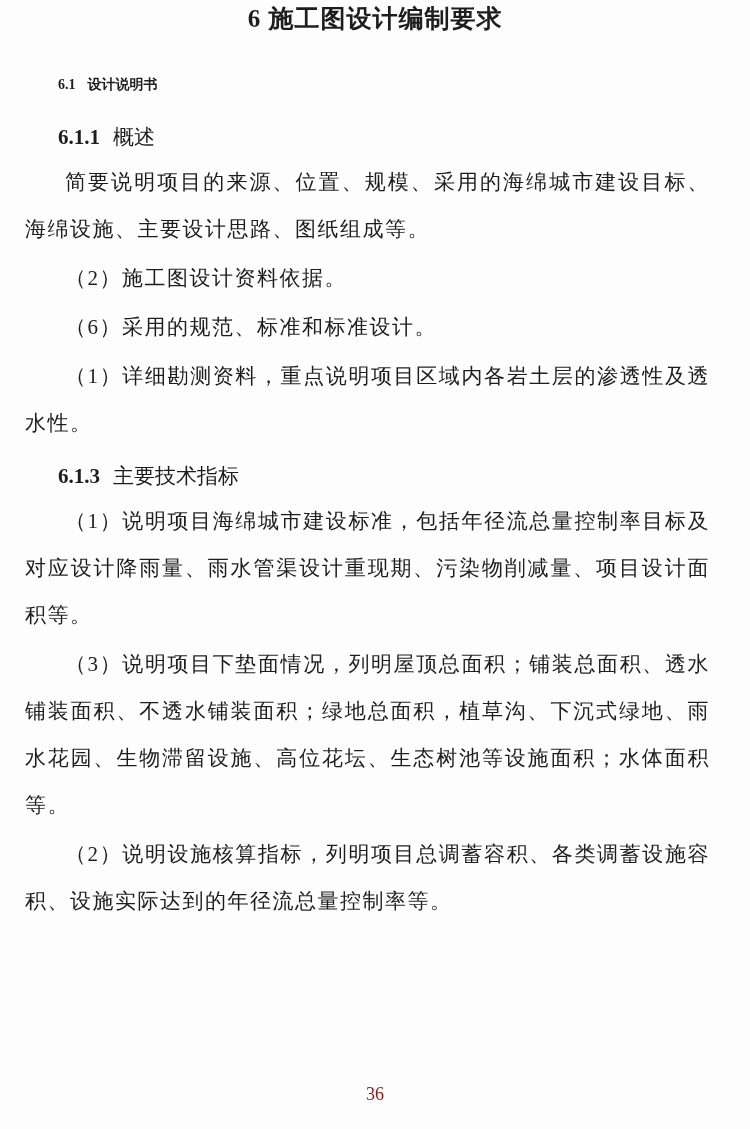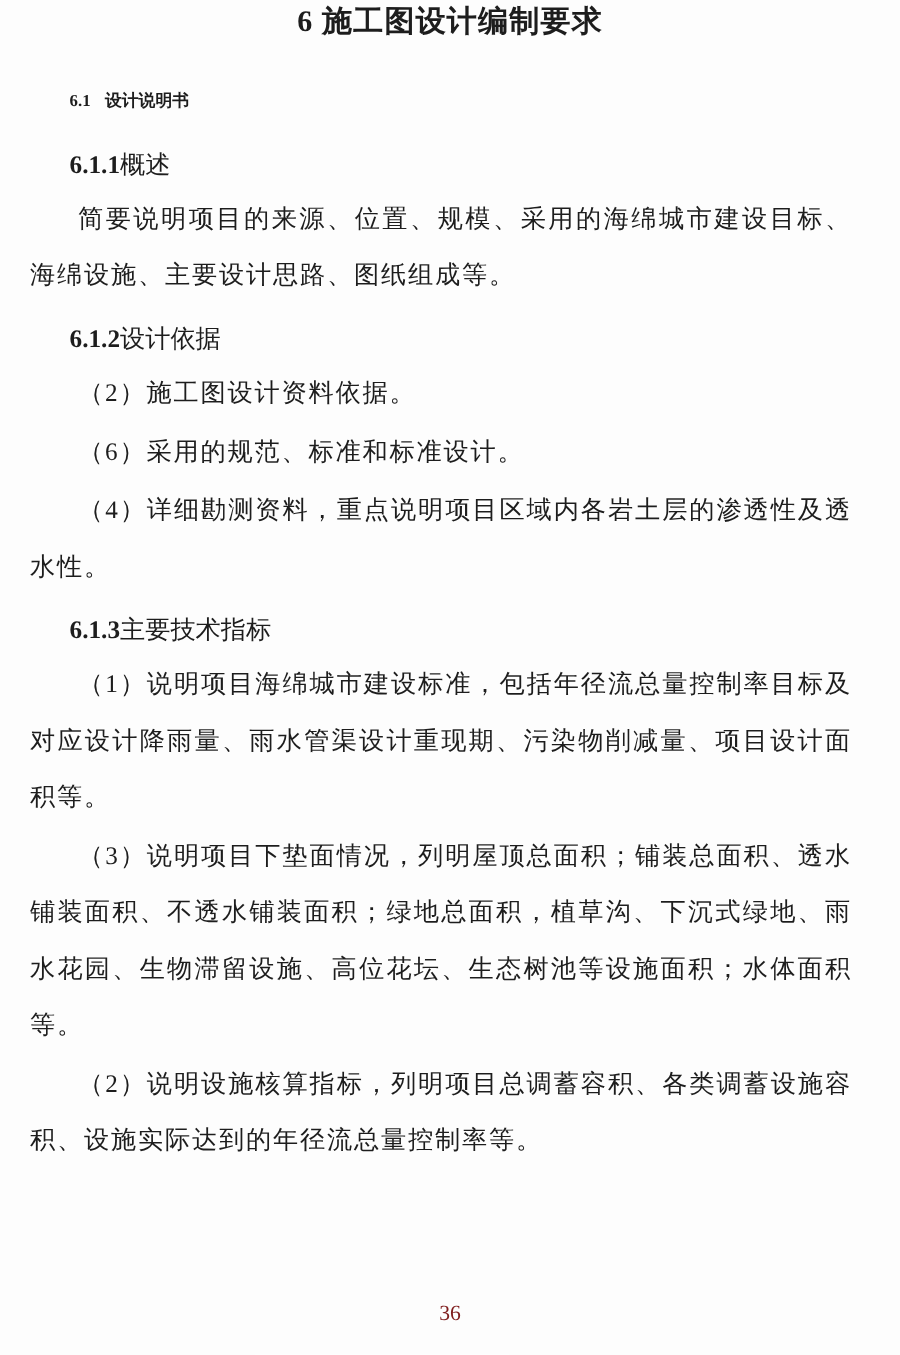--- a/index.html
+++ b/index.html
@@ -36,21 +36,21 @@
     margin-right: 12px;
   }
   .subsection-heading {
     margin: 6px 25px -4px 58px;
     font-size: 21px;
     line-height: 47px;
     font-weight: normal;
   }
   .subsection-heading .num {
     font-weight: bold;
-    margin-right: 0;
+    margin-right: 13px;
   }
   .para {
     margin: 2px 40px 0 25px;
     font-size: 21px;
     line-height: 47px;
     letter-spacing: 1.5px;
     text-indent: 40px;
     text-align: justify;
   }
   .footer {
@@ -73,26 +73,23 @@
 
   <h2 class="section-heading">
     <span class="num">6.1</span><span>设计说明书</span>
   </h2>
 
   <h3 class="subsection-heading">
     <span class="num">6.1.1</span><span>概述</span>
   </h3>
   <p class="para">简要说明项目的来源、位置、规模、采用的海绵城市建设目标、海绵设施、主要设计思路、图纸组成等。</p>
 
-  <h3 class="subsection-heading">
-    <span class="num">6.1.2</span><span>设计依据</span>
-  </h3>
   <p class="para">（2）施工图设计资料依据。</p>
   <p class="para">（6）采用的规范、标准和标准设计。</p>
-  <p class="para">（4）详细勘测资料，重点说明项目区域内各岩土层的渗透性及透水性。</p>
+  <p class="para">（1）详细勘测资料，重点说明项目区域内各岩土层的渗透性及透水性。</p>
 
   <h3 class="subsection-heading">
     <span class="num">6.1.3</span><span>主要技术指标</span>
   </h3>
   <p class="para">（1）说明项目海绵城市建设标准，包括年径流总量控制率目标及对应设计降雨量、雨水管渠设计重现期、污染物削减量、项目设计面积等。</p>
   <p class="para">（3）说明项目下垫面情况，列明屋顶总面积；铺装总面积、透水铺装面积、不透水铺装面积；绿地总面积，植草沟、下沉式绿地、雨水花园、生物滞留设施、高位花坛、生态树池等设施面积；水体面积等。</p>
   <p class="para">（2）说明设施核算指标，列明项目总调蓄容积、各类调蓄设施容积、设施实际达到的年径流总量控制率等。</p>
 
   <div class="footer">
     <span>36</span>

